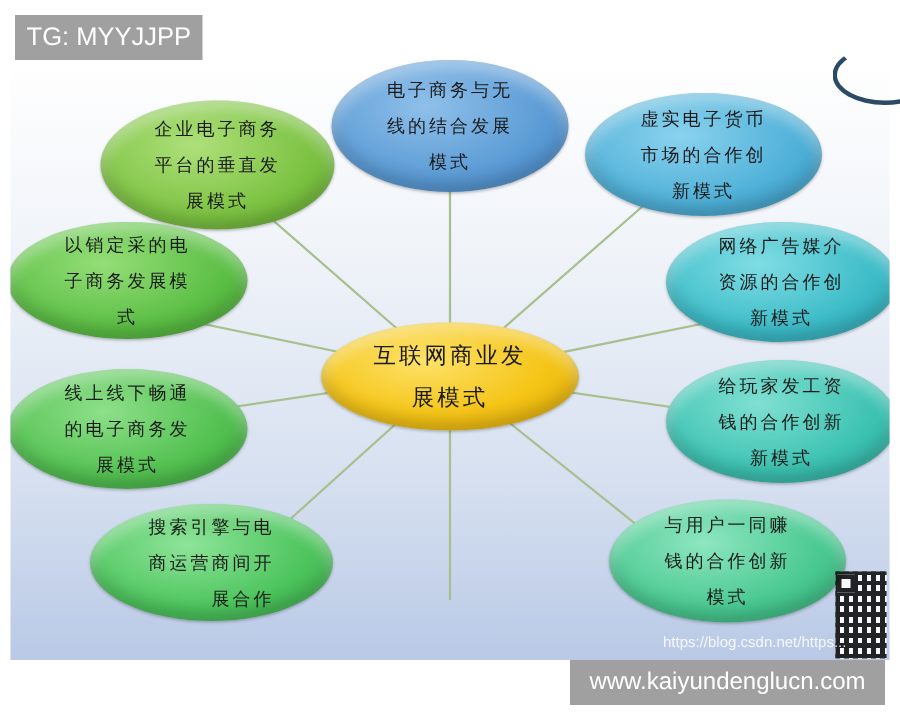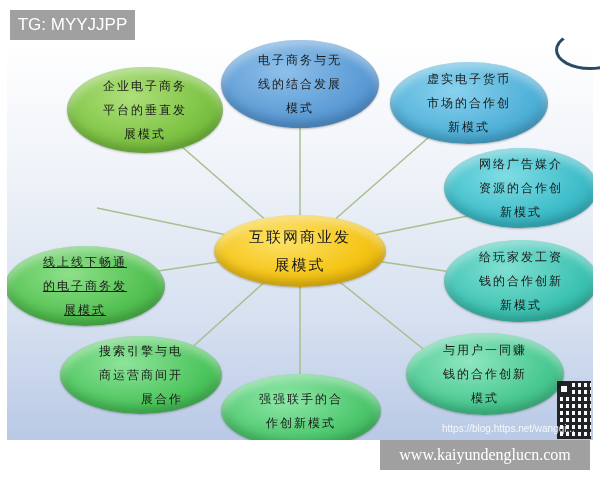--- a/index.html
+++ b/index.html
@@ -28,21 +28,21 @@
 
     .tg-badge {
       position: absolute; left: 10px; top: 10px; width: 125px; height: 30px;
       background: #a0a0a0; color: #ffffff;
       font-family: "Liberation Sans", sans-serif; font-size: 17px;
       display: flex; align-items: center; justify-content: center;
     }
     .site-badge {
       position: absolute; left: 380px; top: 440px; width: 210px; height: 30px;
       background: #a0a0a0; color: #ffffff;
-      font-family: Liberation Serif, serif; font-size: 16px;
+      font-family: Liberation Sans, sans-serif; font-size: 16px;
       display: flex; align-items: center; justify-content: center;
     }
     .csdn-watermark {
       position: absolute; left: 442px; top: 423px;
       font-family: "Liberation Sans", sans-serif; font-size: 10px;
       color: rgba(255,255,255,0.85);
     }
     .qr {
       position: absolute; left: 557px; top: 381px; width: 34px; height: 58px;
       background:
@@ -90,46 +90,47 @@
 模式</div>
 
   <div class="node" style="left:60px;top:27px;width:156px;height:86px;background:radial-gradient(ellipse at 40% 35%, #aee07a 0%, #7cc242 60%, #5ea52c 100%);">企业电子商务
 平台的垂直发
 展模式</div>
 
   <div class="node" style="left:383px;top:22px;width:158px;height:82px;background:radial-gradient(ellipse at 40% 35%, #8ad2ee 0%, #4fb0d8 60%, #3592bc 100%);">虚实电子货币
 市场的合作创
 新模式</div>
 
+  <div class="node" style="left:-2px;top:108px;width:160px;height:78px;background:radial-gradient(ellipse at 40% 35%, #95de78 0%, #5cbf45 60%, #44a230 100%);">以销定采的电
+子商务发展模
+式</div>
 
   <div class="node" style="left:437px;top:108px;width:154px;height:80px;background:radial-gradient(ellipse at 40% 35%, #80dde4 0%, #3cbcc8 60%, #2aa0ad 100%);">网络广告媒介
 资源的合作创
 新模式</div>
 
-  <div class="node" style="left:-2px;top:206px;width:160px;height:80px;background:radial-gradient(ellipse at 40% 35%, #8ee08a 0%, #52c050 60%, #3aa23a 100%);text-decoration:underline;">线上线下畅通
+  <div class="node" style="left:-2px;top:206px;width:160px;height:80px;background:radial-gradient(ellipse at 40% 35%, #8ee08a 0%, #52c050 60%, #3aa23a 100%);">线上线下畅通
 的电子商务发
 展模式</div>
 
   <div class="node" style="left:437px;top:200px;width:154px;height:82px;background:radial-gradient(ellipse at 40% 35%, #80e0d2 0%, #3cc2b2 60%, #28a496 100%);">给玩家发工资
 钱的合作创新
 新模式</div>
 
   <div class="node" style="left:53px;top:296px;width:162px;height:78px;background:radial-gradient(ellipse at 40% 35%, #8ee49a 0%, #4cc45c 60%, #36a646 100%);text-align:right;">搜索引擎与电
 商运营商间开
 展合作</div>
 
   <div class="node" style="left:399px;top:293px;width:158px;height:82px;background:radial-gradient(ellipse at 40% 35%, #8ee6c0 0%, #48c890 60%, #32aa76 100%);text-align:center;">与用户一同赚
 钱的合作创新
 模式</div>
 
-  <div class="node" style="left:214px;top:334px;width:160px;height:74px;background:radial-gradient(ellipse at 40% 35%, #8ee8a8 0%, #4cc66c 60%, #36a854 100%);">强强联手的合
-作创新模式</div>
 </div>
 
 <div class="emblem"></div>
 
 <div class="qr">
     <div class="finder"></div>
   </div>
 
-<div class="csdn-watermark">https://blog.https.net/wangqi...</div>
+<div class="csdn-watermark">https://blog.csdn.net/https...</div>
 
 <div class="site-badge">www.kaiyundenglucn.com</div>
 
 </body></html>

